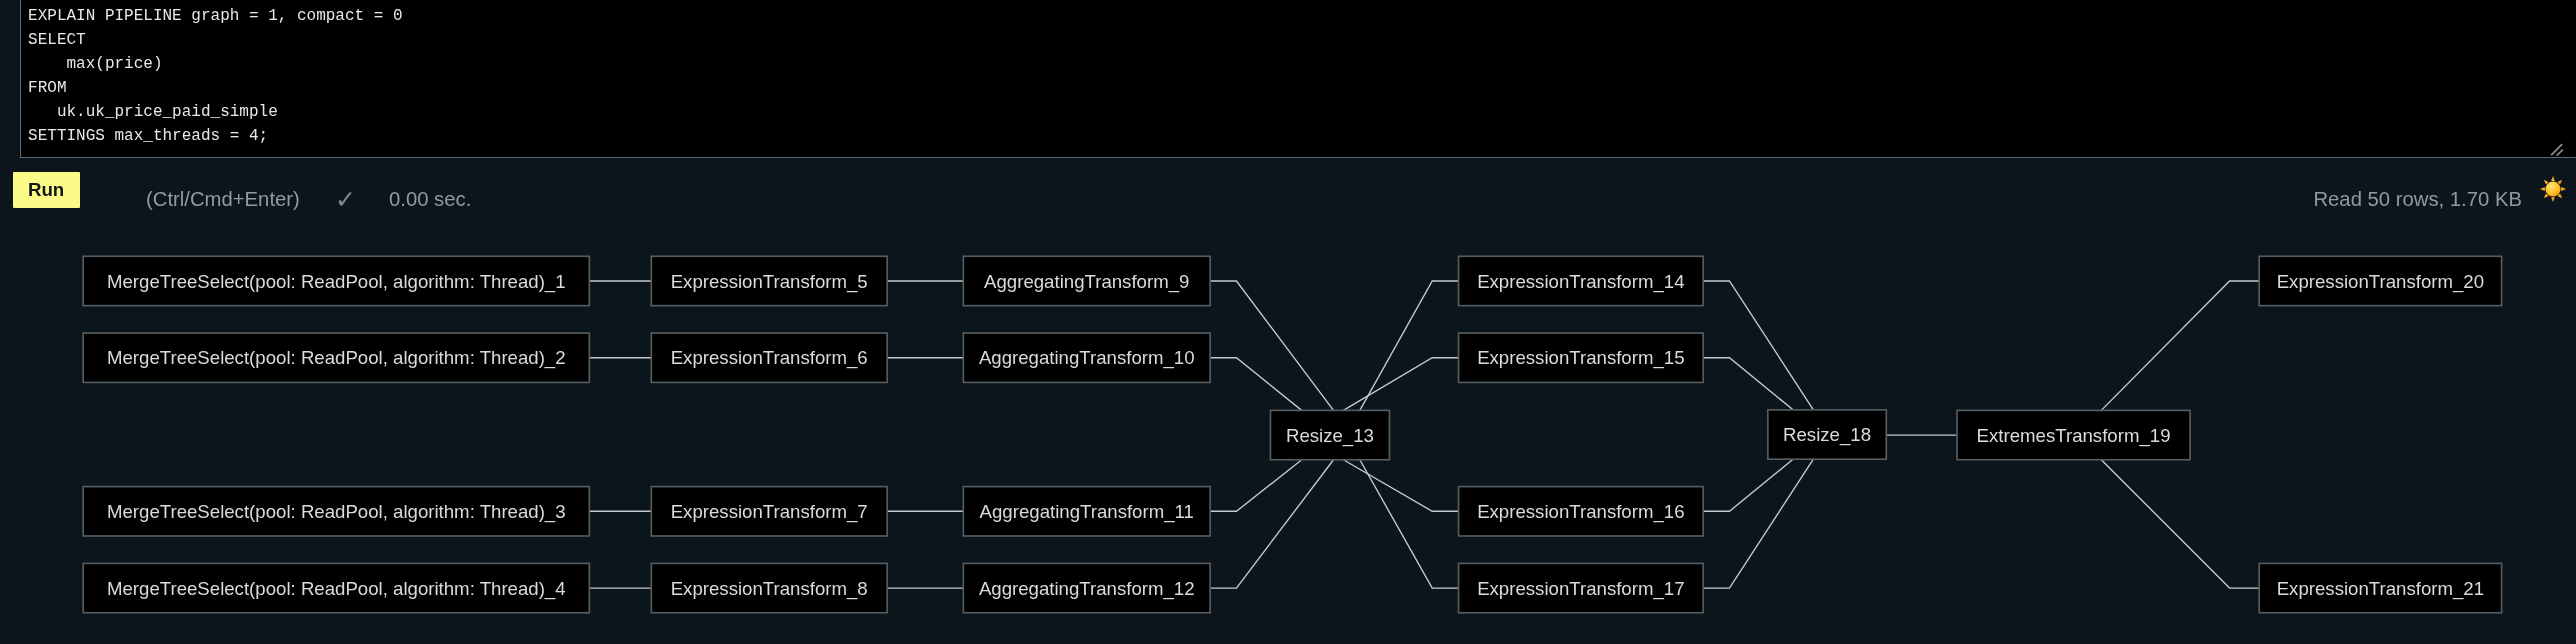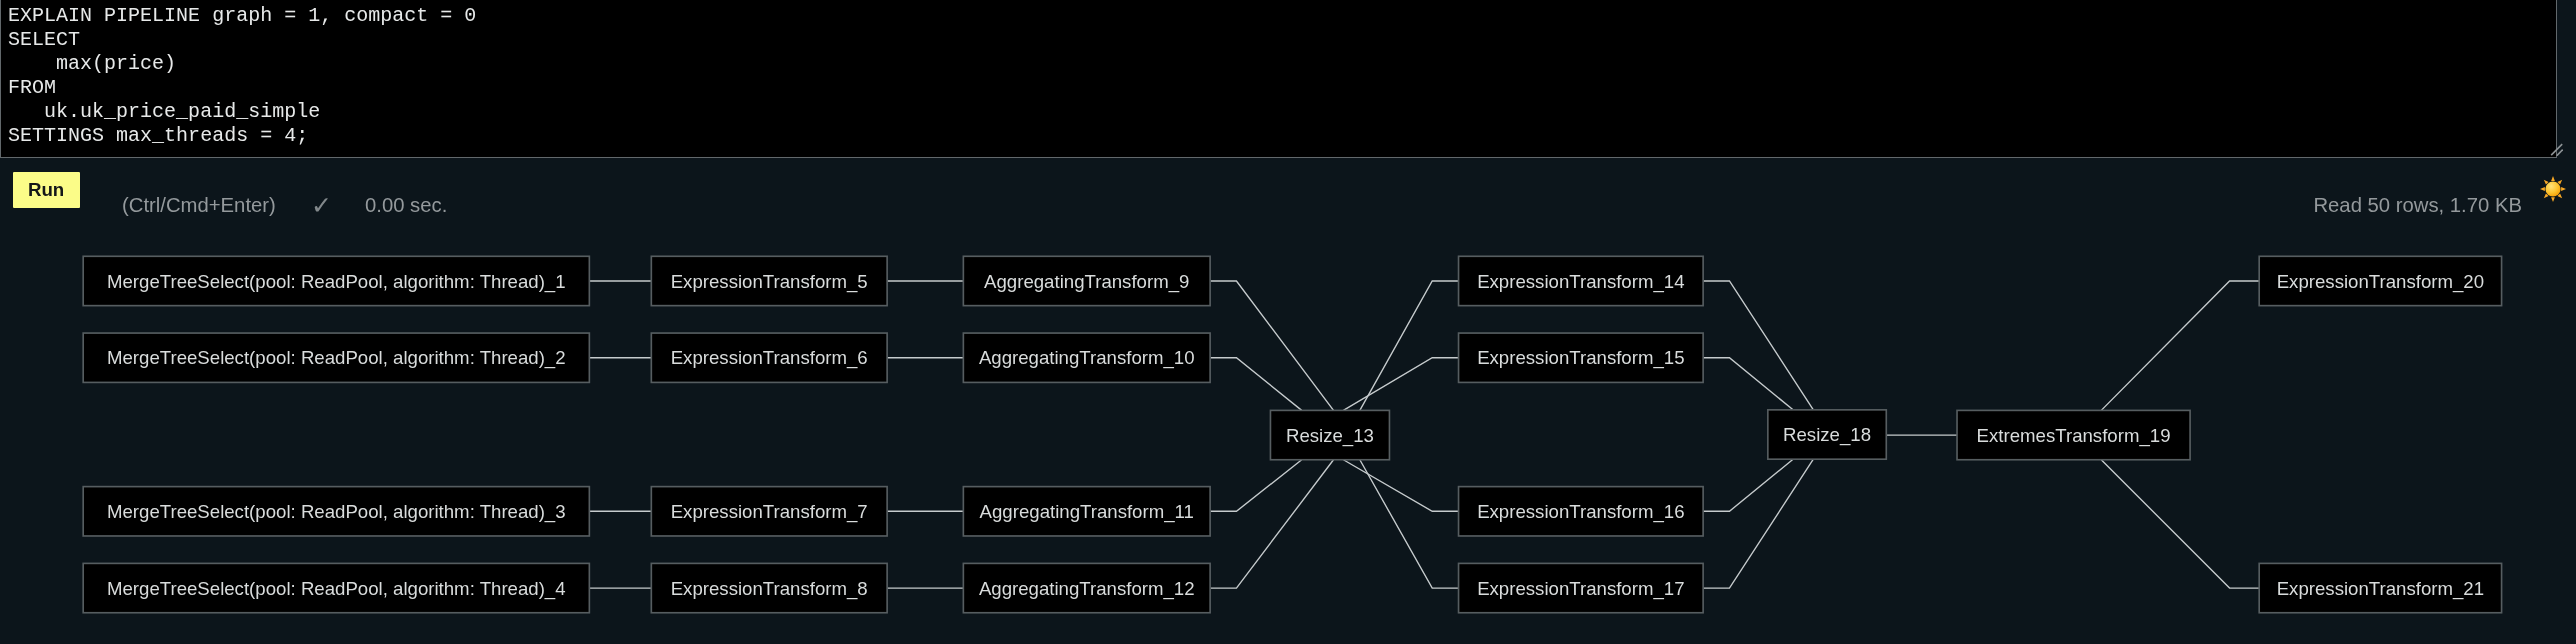--- a/index.html
+++ b/index.html
@@ -4,46 +4,46 @@
 <style>
   html,body{margin:0;padding:0;}
   body{
     width:2576px;height:644px;
     background:#0c151b;
     font-family:"Liberation Sans",sans-serif;
     position:relative;overflow:hidden;
   }
   
   .sql-editor{
-    position:absolute;left:0;top:-1.1px;width:2557px;height:159px;
+    position:absolute;left:20px;top:-1.1px;width:2557px;height:159px;
     box-sizing:border-box;
     background:#000;
     border:1.1px solid #62686b;
     color:#e7e9e9;
     font-family:"Liberation Mono",monospace;
-    font-size:20px;line-height:24px;
+    font-size:16px;line-height:24px;
     padding:4.4px 11px 0 7.1px;
     resize:none;outline:none;white-space:pre;overflow:hidden;
   }
   .resize-grip{position:absolute;left:2549px;top:142px;}
   .resize-grip line{stroke:#8d9295;stroke-width:3;}
   
   .toolbar{position:absolute;left:0;top:165px;width:2576px;height:49px;}
   .run-btn{
     position:absolute;left:12.6px;top:6.6px;width:67px;height:36px;
     background:#fbfc88;color:#141719;
     border:none;border-radius:1.1px;
     font-family:"Liberation Sans",sans-serif;
     font-size:18.7px;font-weight:bold;
     display:flex;align-items:center;justify-content:center;
     cursor:pointer;
   }
   .tb-text{
-    position:absolute;top:16px;height:49px;line-height:49px;
-    color:#94999c;font-size:20.3px;white-space:nowrap;
+    position:absolute;top:10px;height:49px;line-height:49px;
+    color:#94999c;font-size:20.3px;white-space:nowrap;margin-left:24px;
   }
   .shortcut{left:122px;}
   .check{left:311px;font-size:25px;color:#82888b;}
   .elapsed{left:365px;}
   .read-status{right:54px;text-align:center;}
   .sun-icon{position:absolute;left:2540px;top:176px;width:26px;height:26px;cursor:pointer;}
   
   .graph{position:absolute;left:0;top:236px;}
   .graph polyline{fill:none;stroke:#c6cbcd;stroke-width:2.5;}
   .graph rect{fill:#000;stroke:#565d60;stroke-width:3;}

